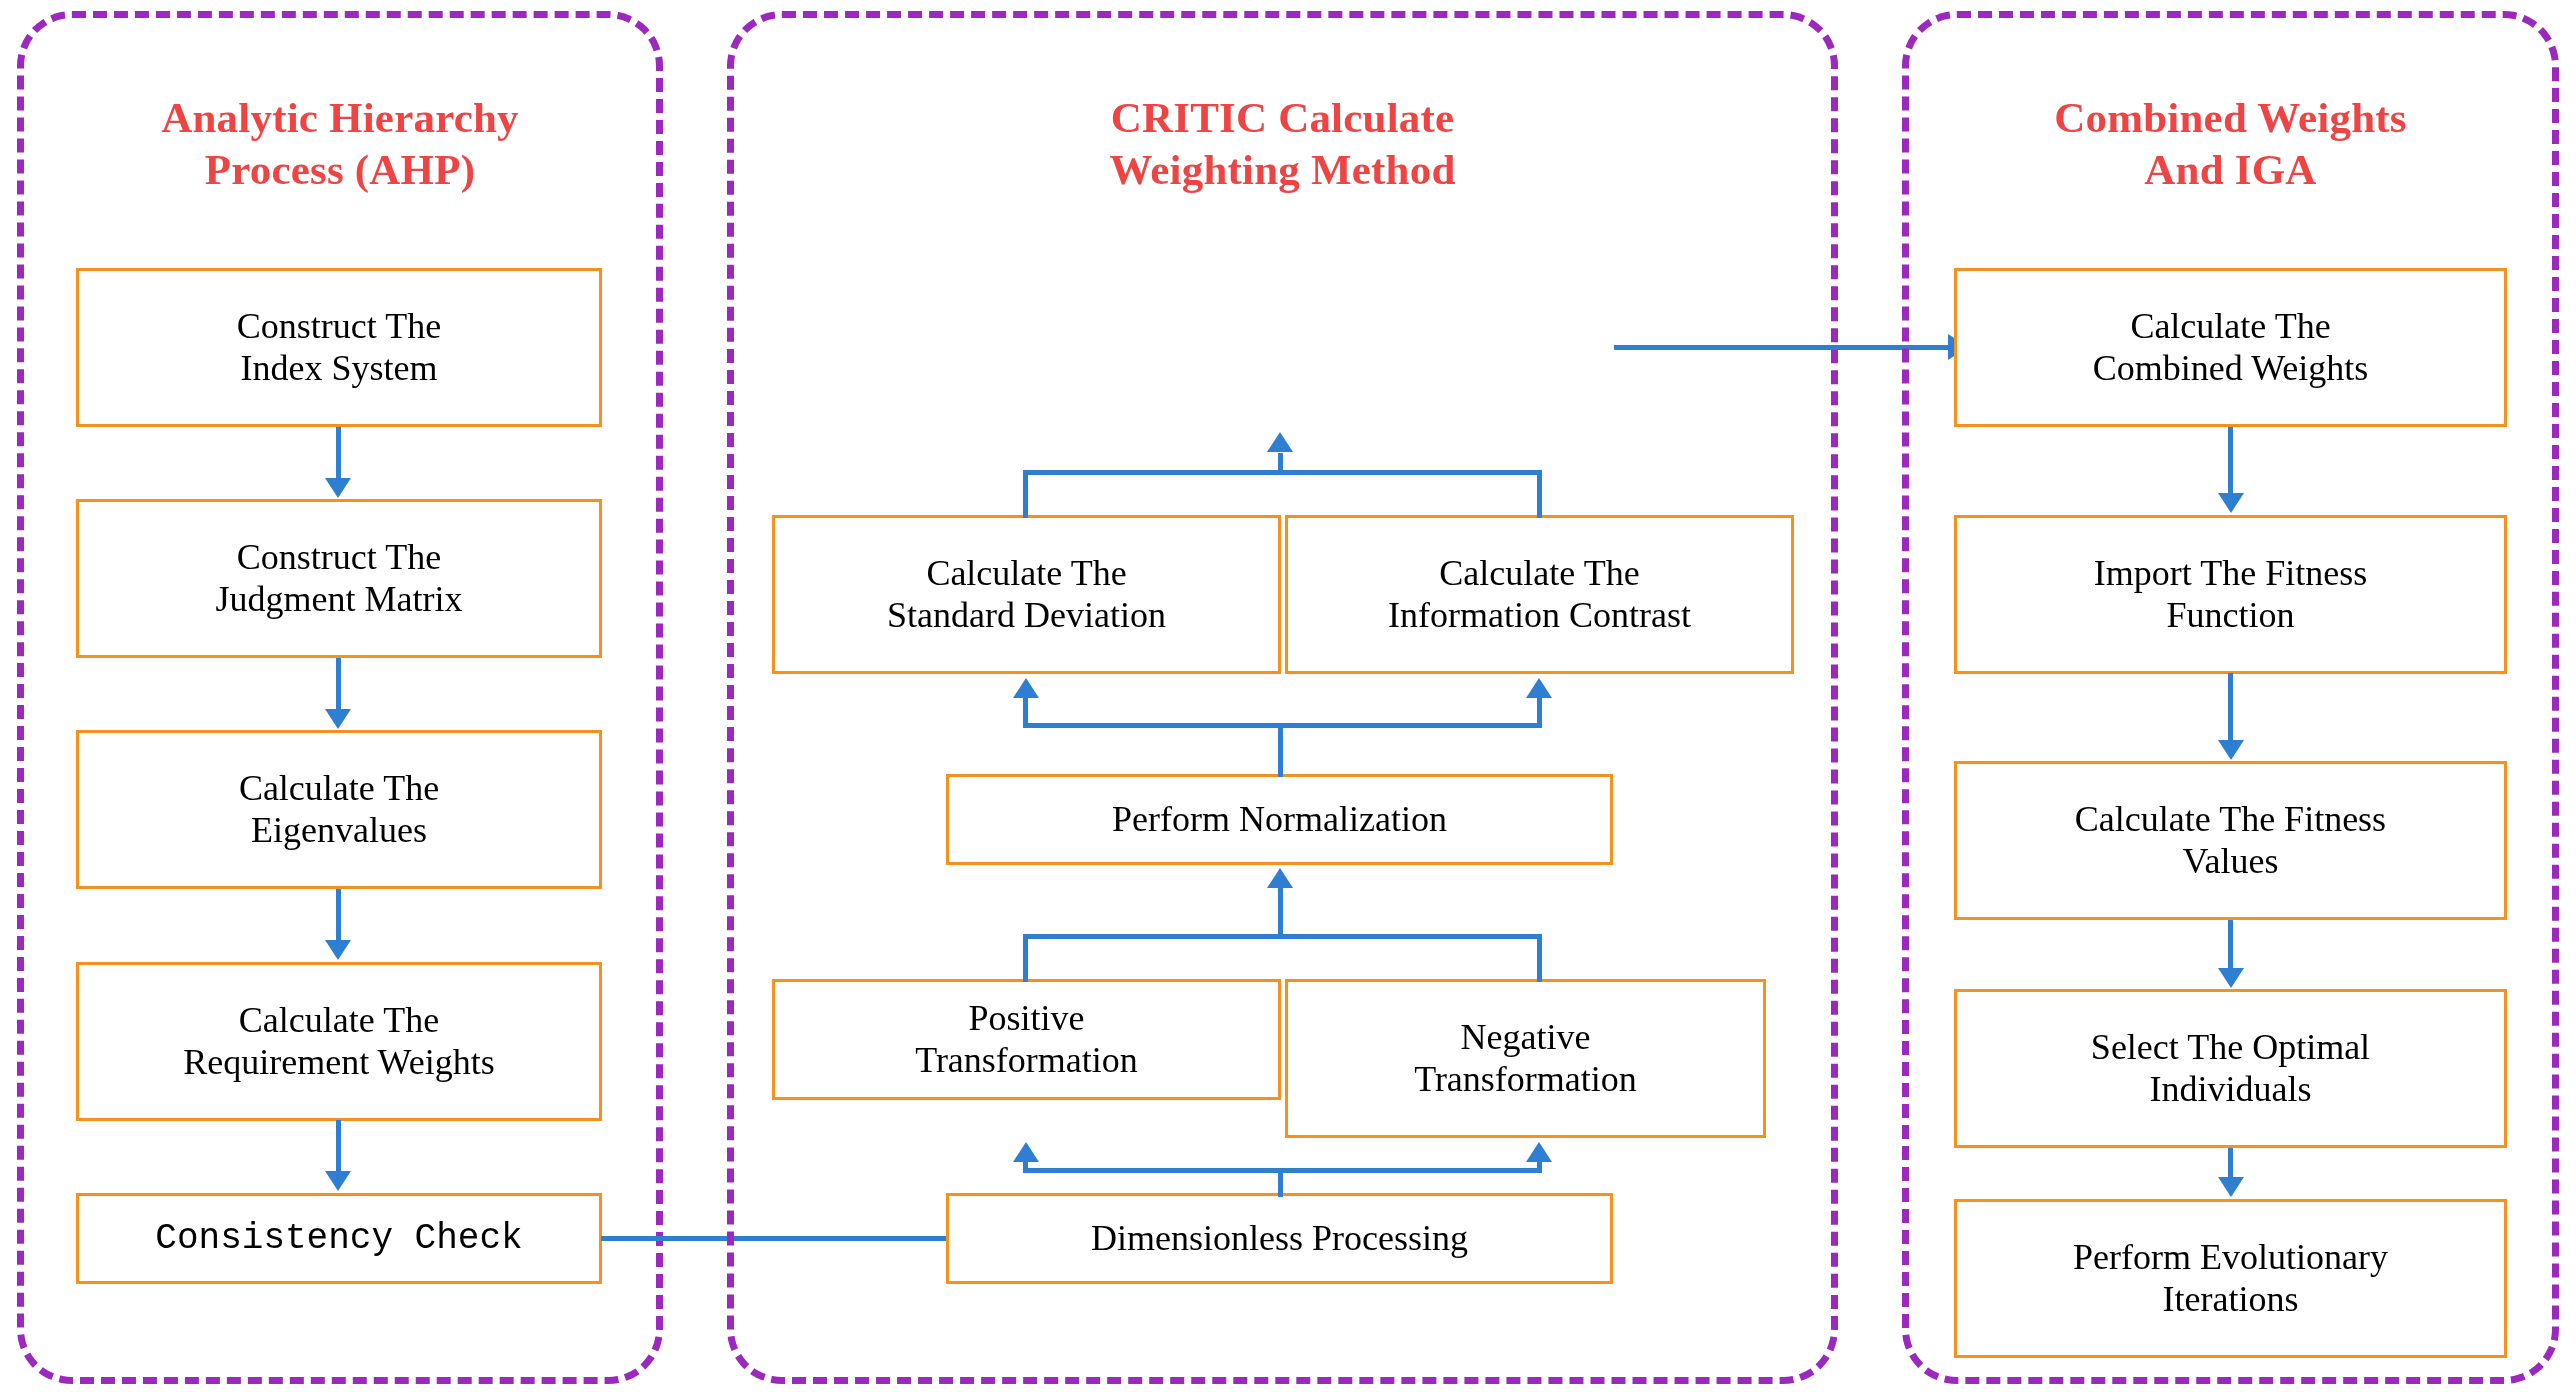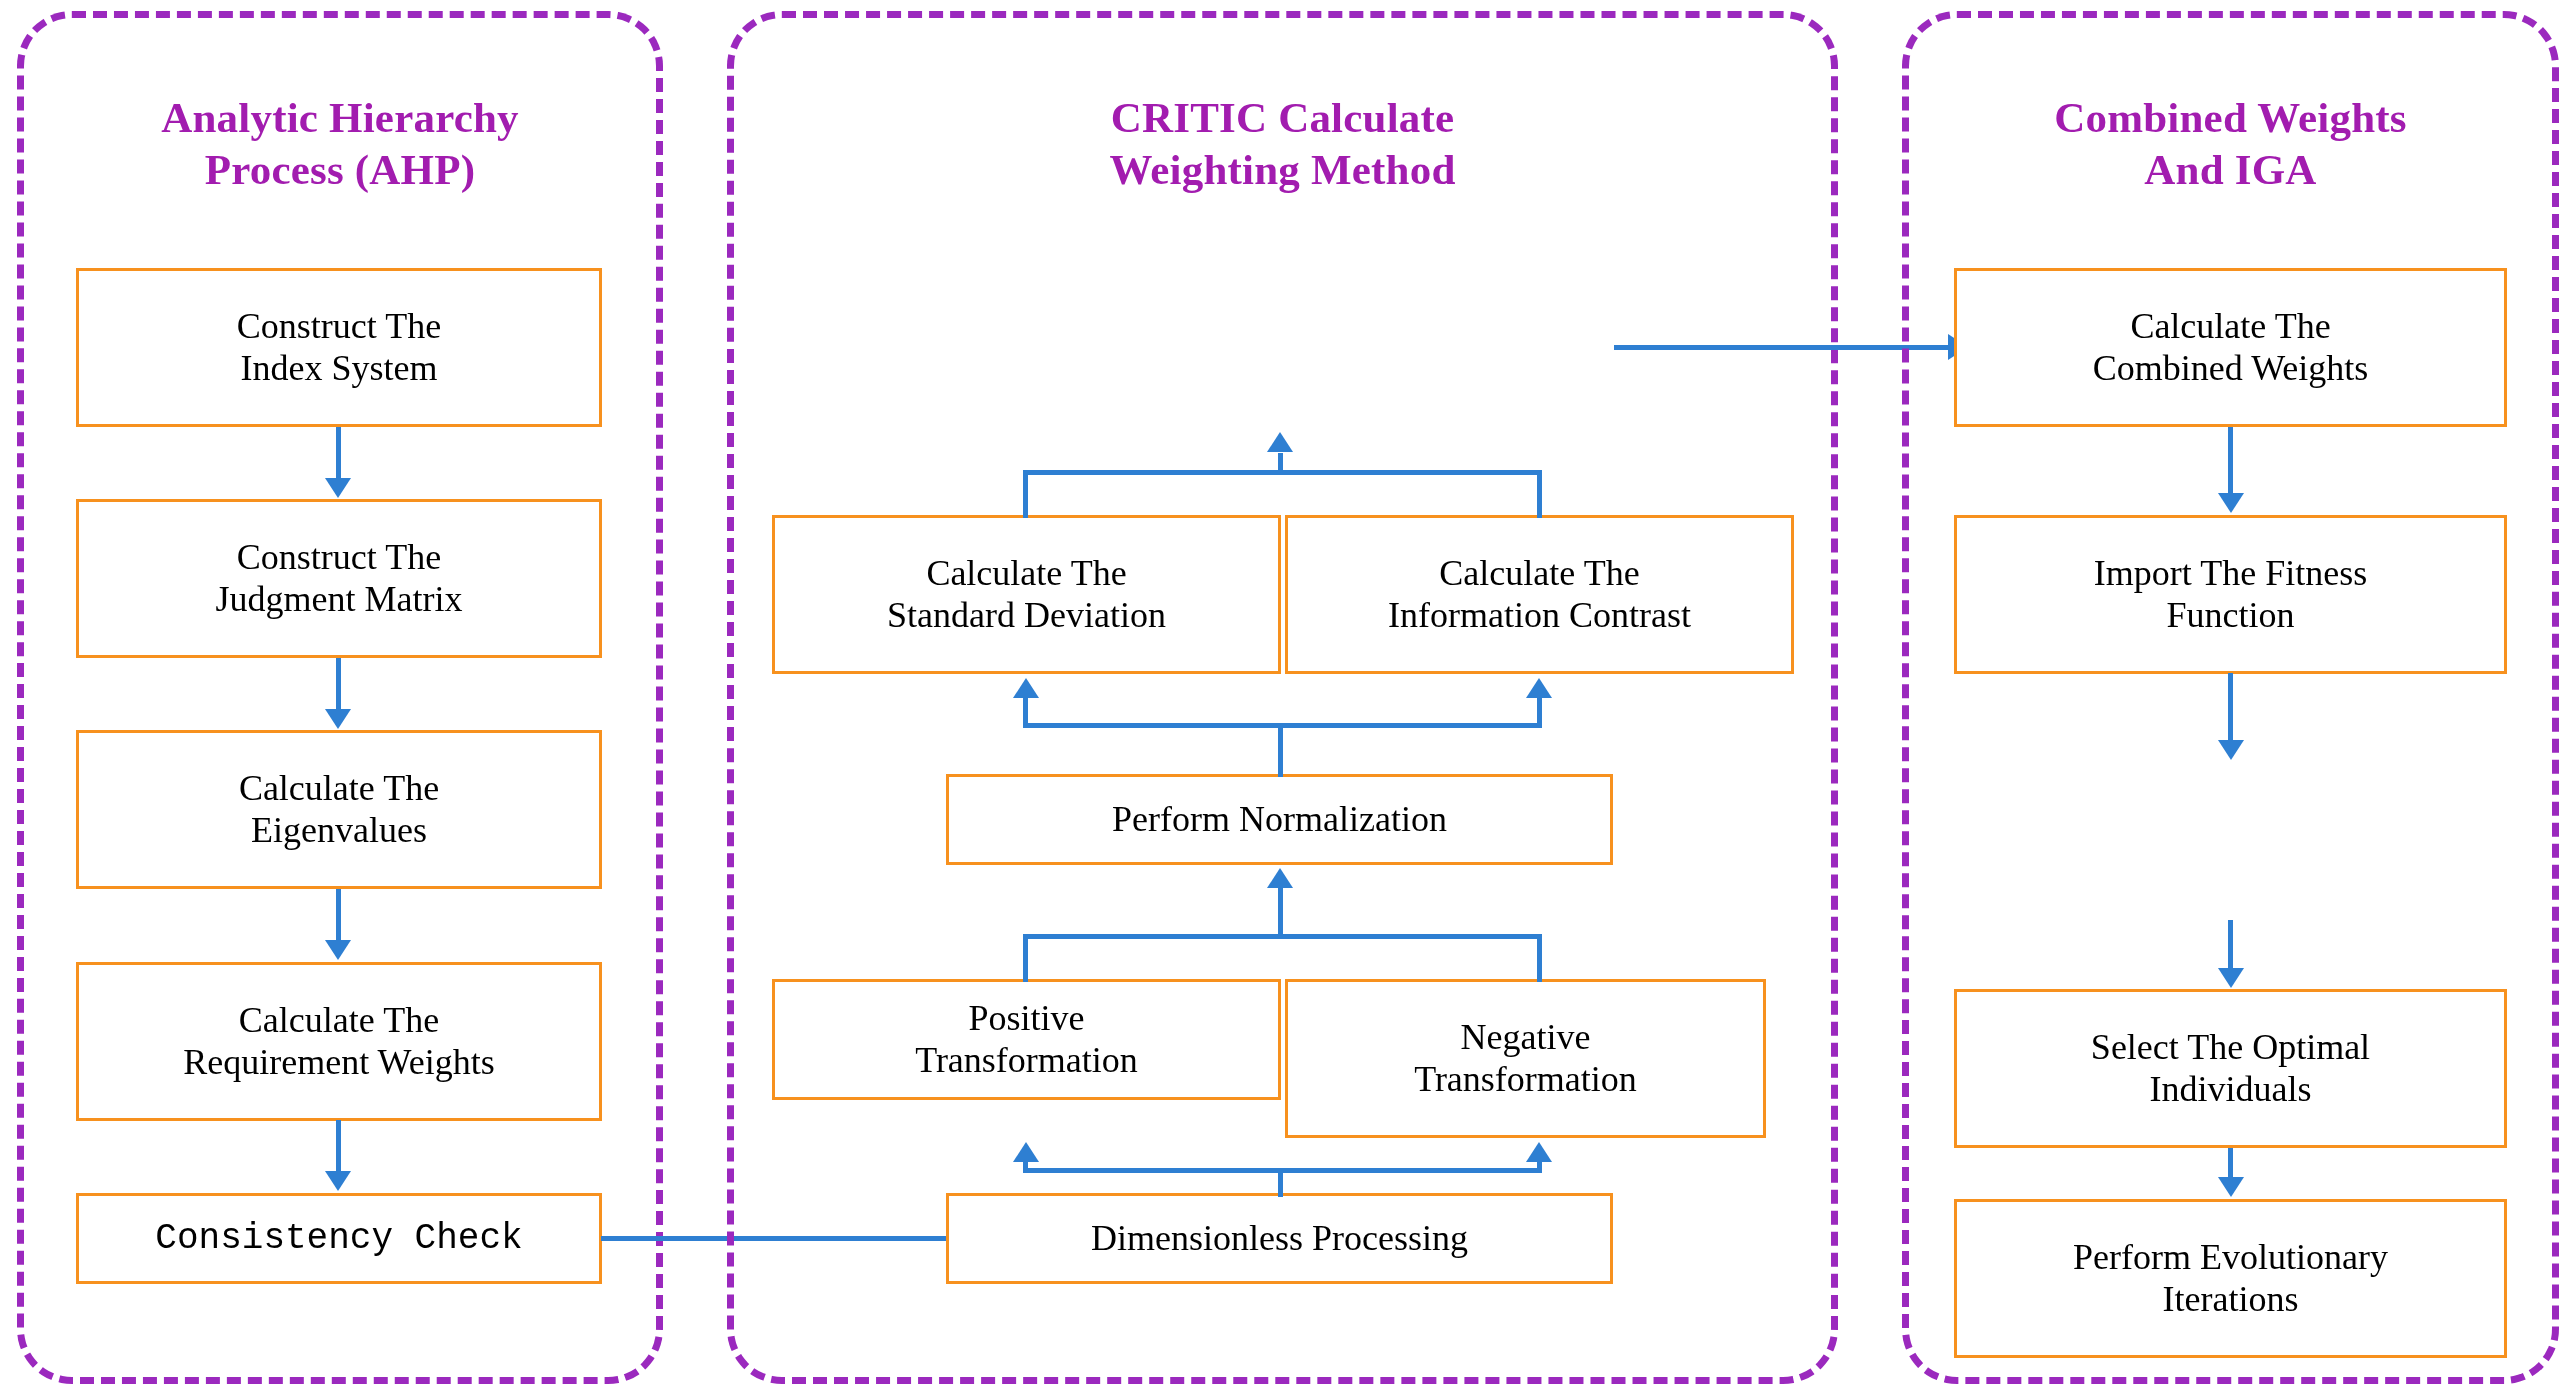--- a/index.html
+++ b/index.html
@@ -16,21 +16,21 @@
     border-radius:55px;
     box-sizing:border-box;
     background:transparent;
   }
   .panel-title{
     position:absolute;
     text-align:center;
     font-weight:bold;
     font-size:43px;
     line-height:1.22;
-    color:#a21caf;
+    color:#ef4444;
     letter-spacing:0.2px;
     white-space:pre-line;
   }
   .node{
     position:absolute;
     box-sizing:border-box;
     border:3.1px solid #F7911E;
     background:#ffffff;
     display:flex;
     align-items:center;
@@ -159,20 +159,22 @@
 
   <div class="panel-title" style="left:1902px;top:92px;width:657px;">Combined Weights
 And IGA</div>
 
   <div class="node" style="left:1954px;top:268px;width:553px;height:159px;">Calculate The
 Combined Weights</div>
 
   <div class="node" style="left:1954px;top:515px;width:553px;height:159px;">Import The  Fitness
 Function</div>
 
+  <div class="node" style="left:1954px;top:761px;width:553px;height:159px;">Calculate The  Fitness
+Values</div>
 
   <div class="node" style="left:1954px;top:989px;width:553px;height:159px;">Select The  Optimal
 Individuals</div>
 
   <div class="node" style="left:1954px;top:1199px;width:553px;height:159px;">Perform Evolutionary
 Iterations</div>
 
   <div class="vline" style="left:2228px;top:427px;height:68px;"></div>
   <div class="arrow-down" style="left:2218px;top:493px;"></div>
 

